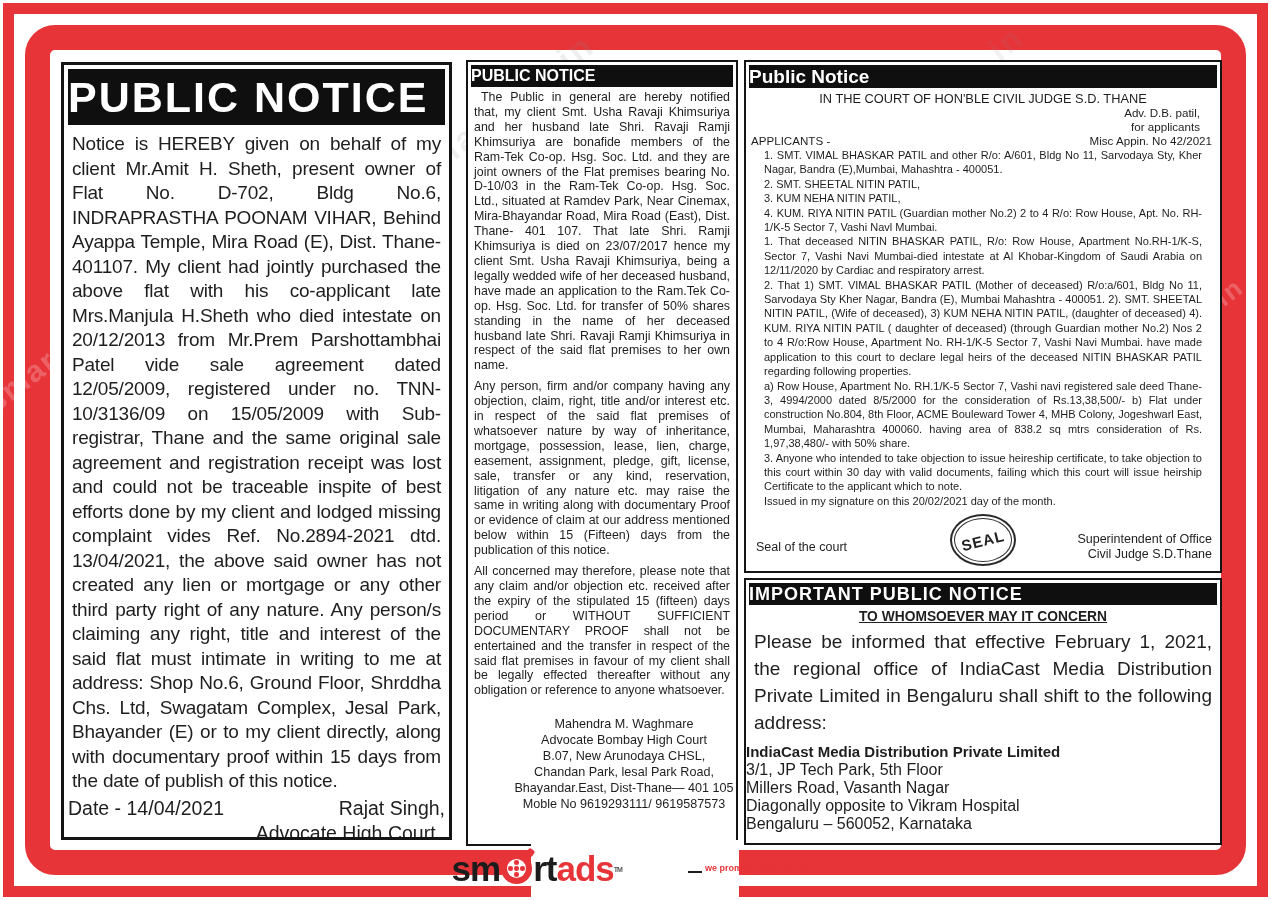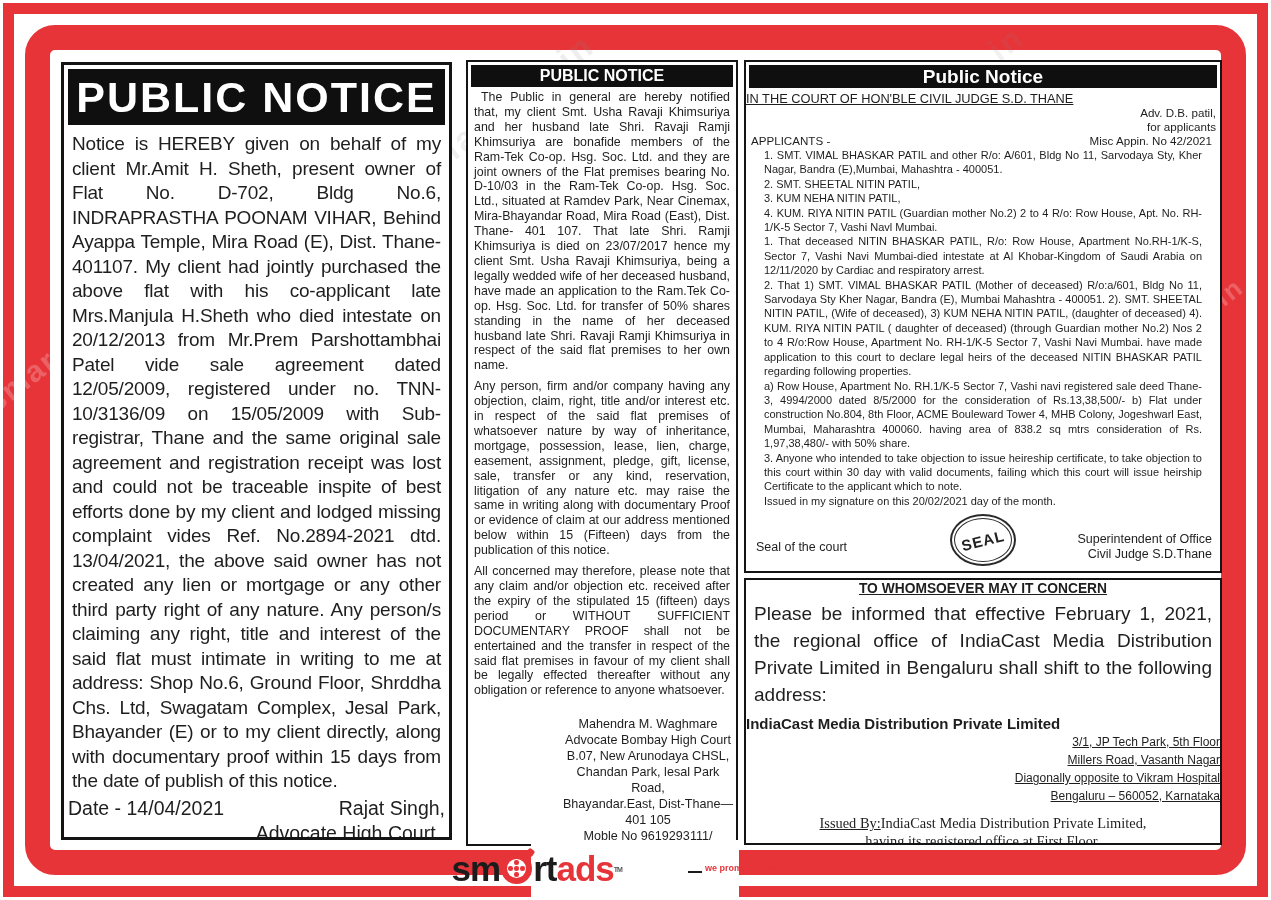--- a/index.html
+++ b/index.html
@@ -15,53 +15,53 @@
   }
   
   .frame-thin{position:absolute;left:3px;top:3px;right:3px;bottom:3px;border:11px solid var(--red);}
   .frame-thick{position:absolute;left:25px;top:25px;right:25px;bottom:25px;border:25px solid var(--red);border-radius:30px;}
   
   .wm{position:absolute;font-weight:bold;transform:rotate(-38deg);pointer-events:none;white-space:nowrap;}
   .wm-gray{color:#8a8a8a;opacity:.14;font-size:40px;letter-spacing:3px;}
   .wm-light{color:#ffffff;opacity:.22;font-size:30px;letter-spacing:2px;}
   
   .nbox{position:absolute;background:#fff;border:2px solid var(--ink);overflow:hidden;}
-  .hdr-bar{background:#0f0f0f;color:#fff;text-align:center;font-weight:bold;}
+  .hdr-bar{background:#0f0f0f;color:#fff;font-weight:bold;}
   
   .box-left{left:61px;top:62px;width:391px;height:778px;border-width:3px;}
   .box-left .hdr-bar{margin:4px;height:56px;line-height:56px;font-size:43px;letter-spacing:2px;font-weight:800;}
   .box-left .body{padding:3px 8px 0 8px;font-size:19px;letter-spacing:-.2px;line-height:24.5px;text-align:justify;}
   .box-left .date-row{display:flex;justify-content:space-between;padding:0 4px;font-size:19.5px;line-height:25px;margin-top:2px;}
   .box-left .sign{ text-align:right;padding-right:8px;font-size:19.5px;line-height:24.5px;}
   
   .box-mid{left:466px;top:60px;width:272px;height:786px;}
   .box-mid .hdr-bar{margin:3px;height:22px;line-height:22px;font-size:16px;}
   .box-mid p{padding:0 6px;font-size:12.4px;line-height:14.9px;text-align:justify;margin-bottom:6px;}
   .box-mid p.first{text-indent:7px;margin-top:2px;}
-  .box-mid .sign{margin-top:18px;padding-left:92px;text-align:center;font-size:12.6px;line-height:16px;}
+  .box-mid .sign{margin-top:18px;padding-left:44px;text-align:center;font-size:12.6px;line-height:16px;}
   
   .box-court{left:744px;top:60px;width:478px;height:513px;}
   .box-court .hdr-bar{margin:3px;height:23px;line-height:23px;font-size:19px;}
-  .court-line{text-align:left;font-size:12.8px;line-height:15px;text-decoration:underline;}
-  .adv-block{text-align:right;padding-right:4px;font-size:11.6px;line-height:14px;}
+  .court-line{text-align:center;font-size:12.8px;line-height:15px;}
+  .adv-block{text-align:right;padding-right:20px;font-size:11.6px;line-height:14px;}
   .app-row{display:flex;justify-content:space-between;padding:0 8px 0 5px;font-size:11.6px;line-height:14px;}
   .box-court p.cpar{padding:0 18px;font-size:11px;line-height:14.4px;text-align:justify;}
   .seal-row{position:relative;height:56px;margin-top:4px;}
   .seal-label{position:absolute;left:10px;bottom:14px;font-size:12.5px;}
   .seal{position:absolute;left:50%;top:2px;transform:translateX(-50%);width:66px;height:52px;border:2px solid #2a2a2a;border-radius:50%;display:flex;align-items:center;justify-content:center;}
   .seal::before{content:"";position:absolute;inset:2px;border:1.5px solid #2a2a2a;border-radius:50%;}
   .seal span{transform:rotate(-14deg);font-weight:bold;font-size:15px;letter-spacing:1px;color:#222;}
   .officer{position:absolute;right:8px;bottom:6px;text-align:right;font-size:12.5px;line-height:15px;}
   
   .box-imp{left:744px;top:578px;width:478px;height:267px;}
   .box-imp .hdr-bar{margin:3px;height:22px;line-height:22px;font-size:18px;letter-spacing:1px;}
   .sub-hdr{text-align:center;font-weight:bold;text-decoration:underline;font-size:13.8px;line-height:18px;}
   .imp-intro{padding:2px 8px 0 8px;font-size:19px;line-height:27px;text-align:justify;}
   .imp-company{text-align:left;font-weight:bold;font-size:15px;line-height:19px;margin-top:6px;}
-  .imp-addr div{text-align:right;font-size:12px;line-height:18px;text-decoration:underline;}
+  .imp-addr div{text-align:left;font-size:16px;line-height:18px;}
   .imp-issued{margin-top:9px;font-family:Liberation Serif, serif;}
   .imp-issued div{text-align:center;font-size:14.4px;line-height:18px;}
   .u{text-decoration:underline;}
   
   .logo-patch{position:absolute;left:531px;top:840px;width:208px;height:57px;background:#fff;display:flex;flex-direction:row;align-items:center;justify-content:center;}
   .smartads{display:flex;align-items:center;font-weight:800;font-size:35px;letter-spacing:-1px;color:#1c1c1c;line-height:34px;}
   .lg-red{color:var(--red);}
   .lg-tm{font-size:7px;color:#555;align-self:flex-start;margin-top:2px;}
   .reel{position:relative;width:31px;height:31px;background:var(--red);border-radius:50%;margin:0 1px;flex:0 0 auto;}
   .reel::after{content:"";position:absolute;width:7px;height:7px;background:var(--red);border-radius:2px;right:-2px;top:-4px;transform:rotate(35deg);}
@@ -141,20 +141,21 @@
         <span>SEAL</span>
       </div>
       <div class="officer">
         <div>Superintendent of Office</div>
         <div>Civil Judge S.D.Thane</div>
       </div>
     </div>
   </div>
 
   <div class="nbox box-imp">
+    <div class="hdr-bar">IMPORTANT PUBLIC NOTICE</div>
     <div class="sub-hdr">TO WHOMSOEVER MAY IT CONCERN</div>
     <div class="imp-intro">Please be informed that effective February 1, 2021, the regional office of IndiaCast Media Distribution Private Limited in Bengaluru shall shift to the following address:</div>
     <div class="imp-company">IndiaCast Media Distribution Private Limited</div>
     <div class="imp-addr">
       <div>3/1, JP Tech Park, 5th Floor</div>
       <div>Millers Road, Vasanth Nagar</div>
       <div>Diagonally opposite to Vikram Hospital</div>
       <div>Bengaluru – 560052, Karnataka</div>
     </div>
     <div class="imp-issued">

